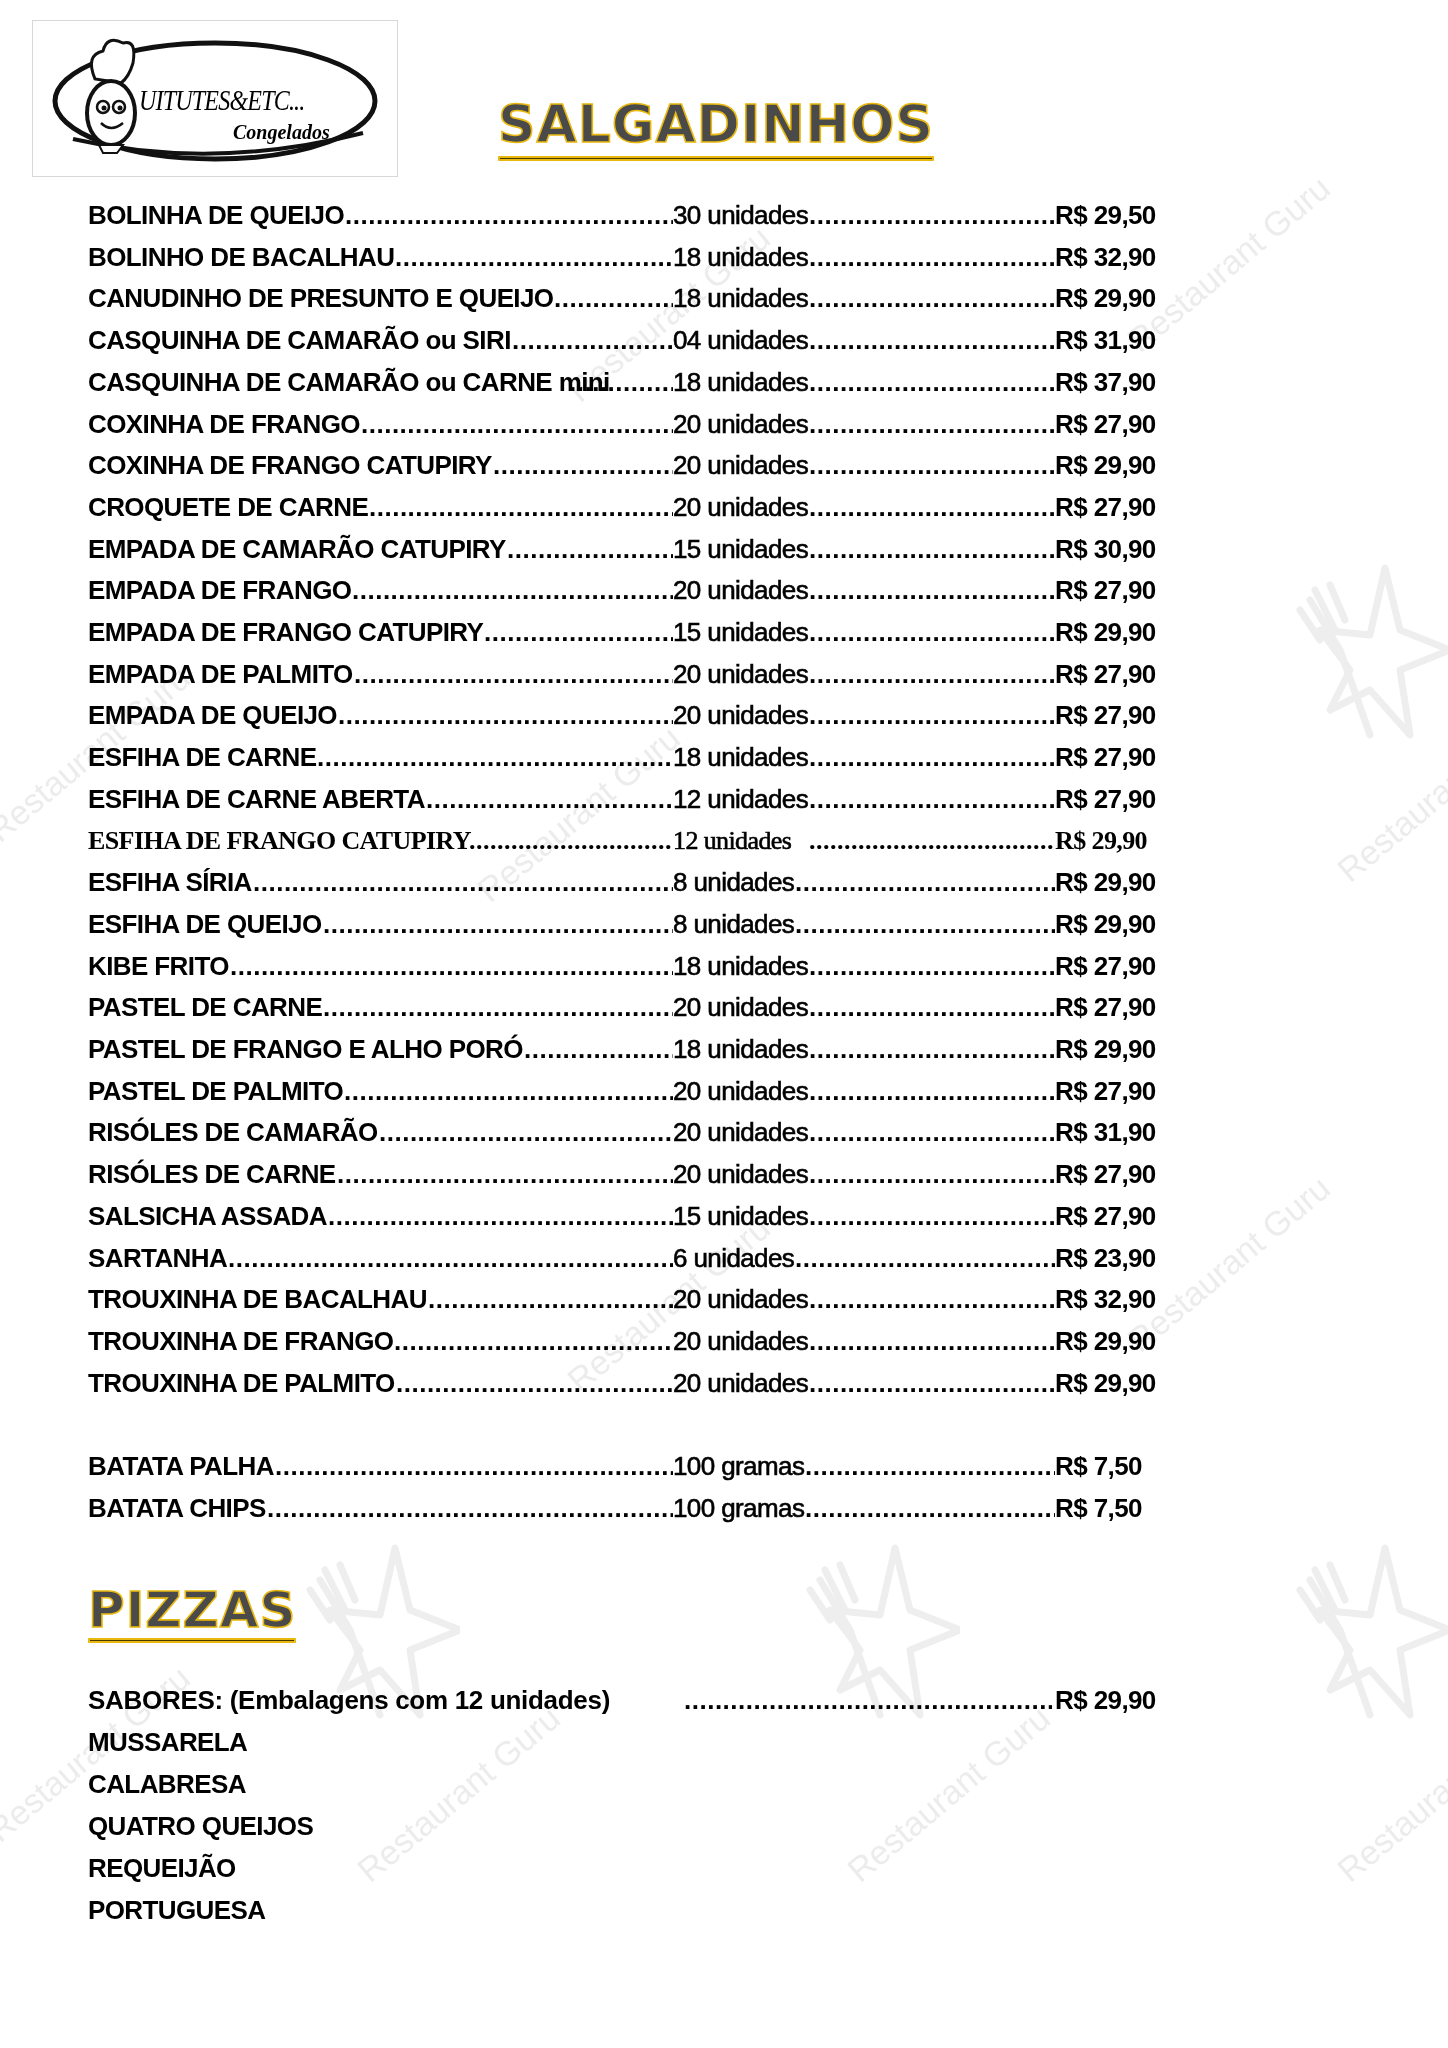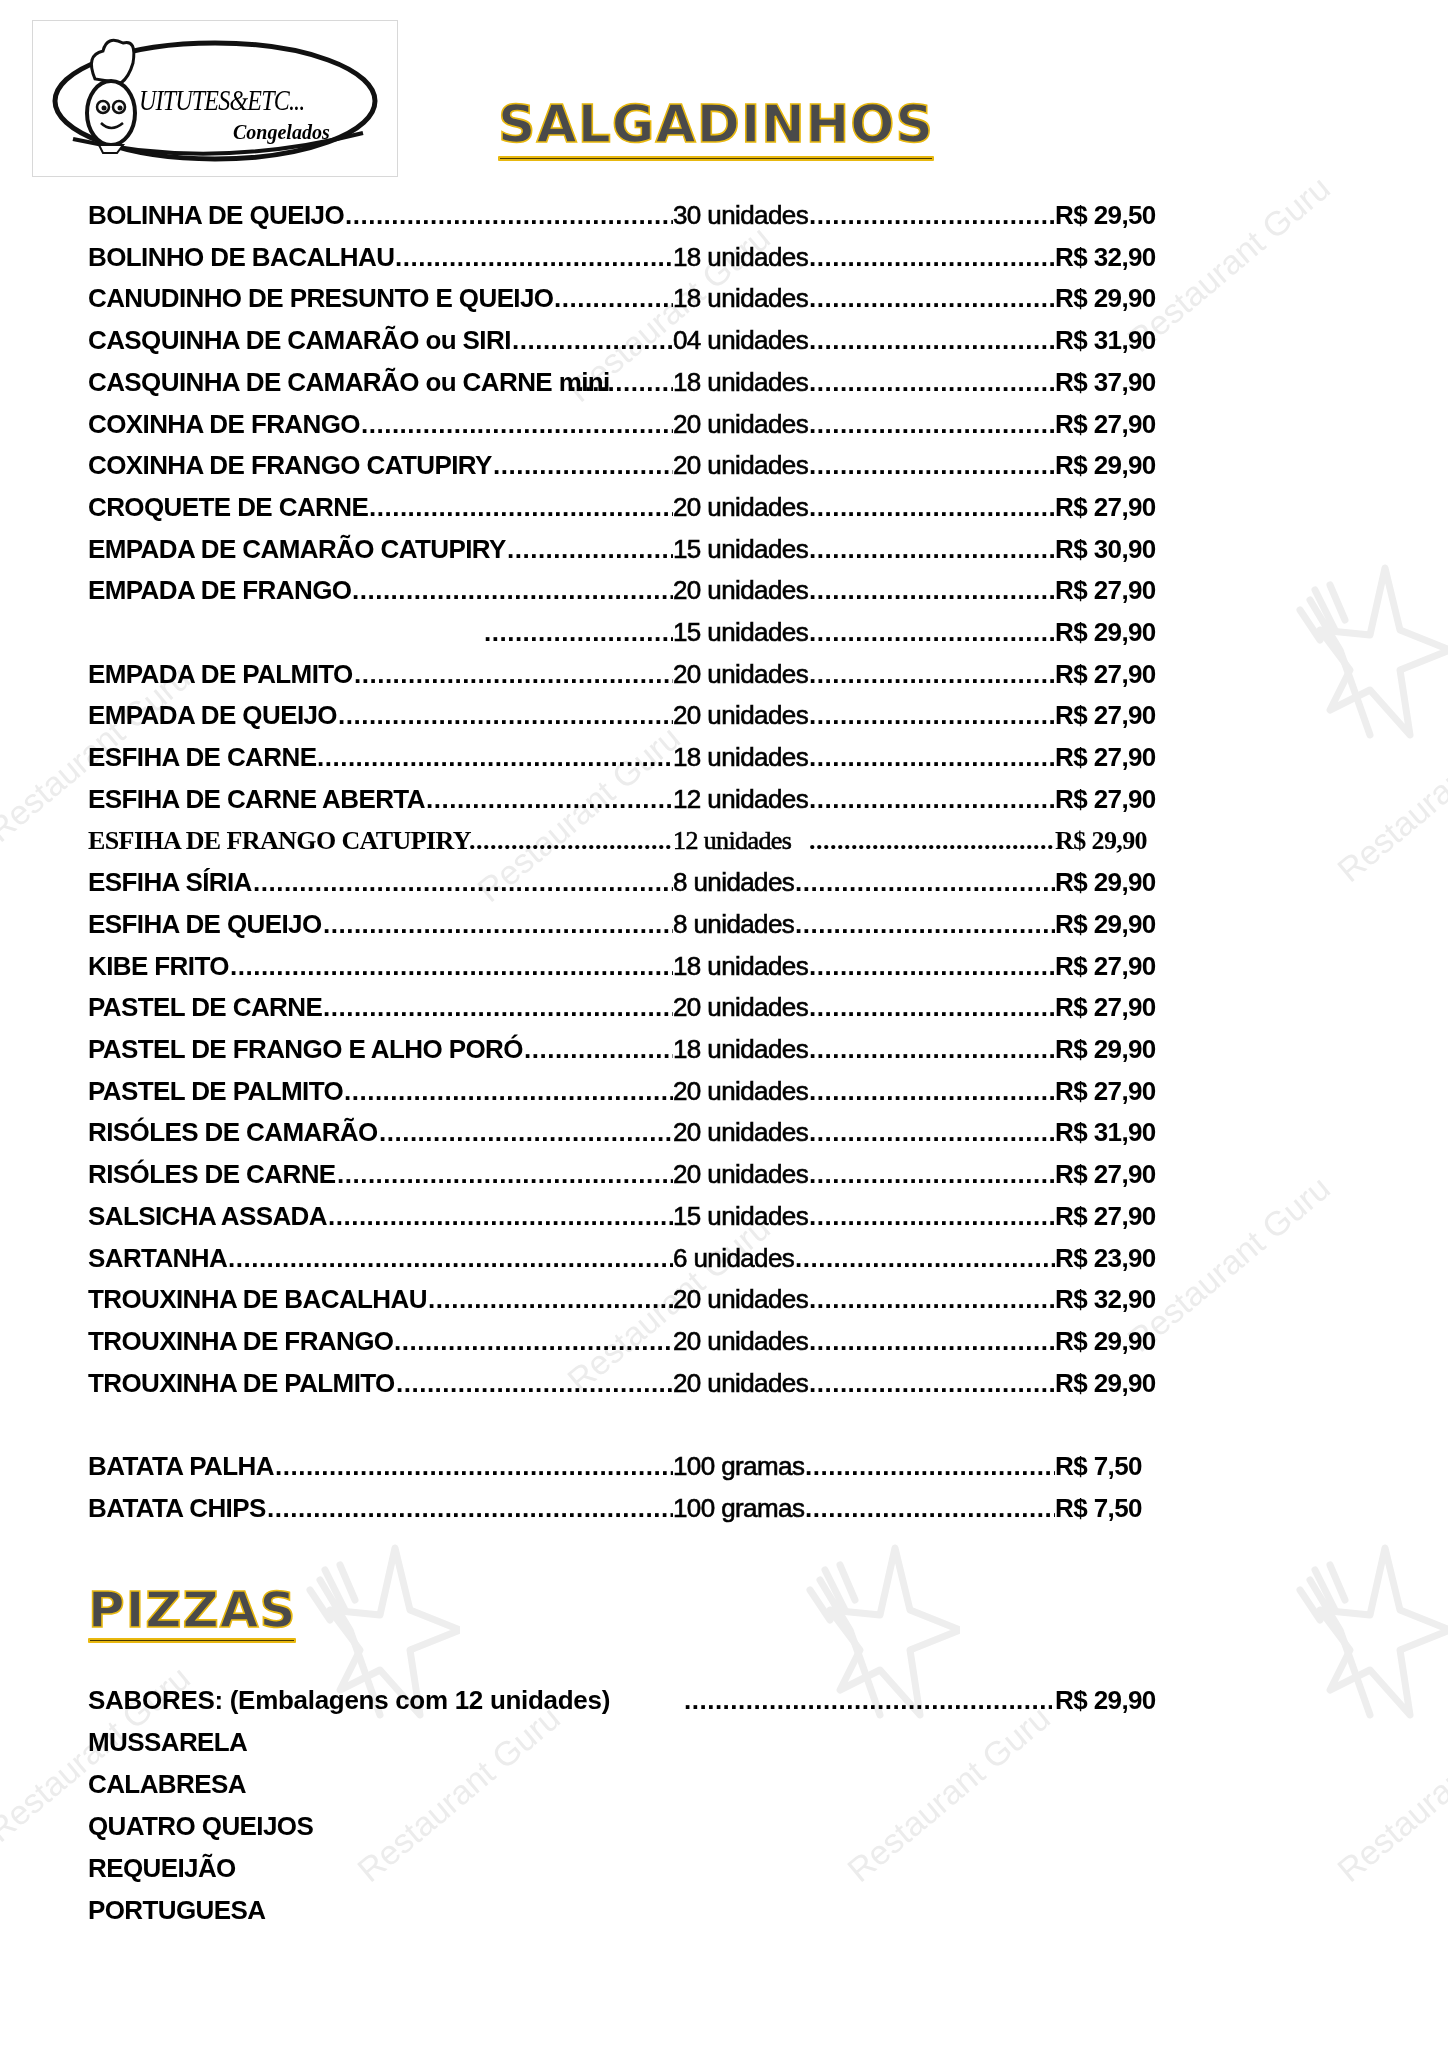--- a/index.html
+++ b/index.html
@@ -162,20 +162,21 @@
       <span class="price">R$ 30,90</span>
     </div>
     <div class="row" style="top: 570px;">
       <span class="name">EMPADA DE FRANGO</span>
       <span class="dots1 dotfill" style="left: 264px; width: 321px;"></span>
       <span class="qty">20 unidades</span>
       <span class="dots2 dotfill" style="left: 721px; width: 246px;"></span>
       <span class="price">R$ 27,90</span>
     </div>
     <div class="row" style="top: 612px;">
+      <span class="name">EMPADA DE FRANGO CATUPIRY</span>
       <span class="dots1 dotfill" style="left: 396px; width: 189px;"></span>
       <span class="qty">15 unidades</span>
       <span class="dots2 dotfill" style="left: 721px; width: 246px;"></span>
       <span class="price">R$ 29,90</span>
     </div>
     <div class="row" style="top: 654px;">
       <span class="name">EMPADA DE PALMITO</span>
       <span class="dots1 dotfill" style="left: 266px; width: 319px;"></span>
       <span class="qty">20 unidades</span>
       <span class="dots2 dotfill" style="left: 721px; width: 246px;"></span>

